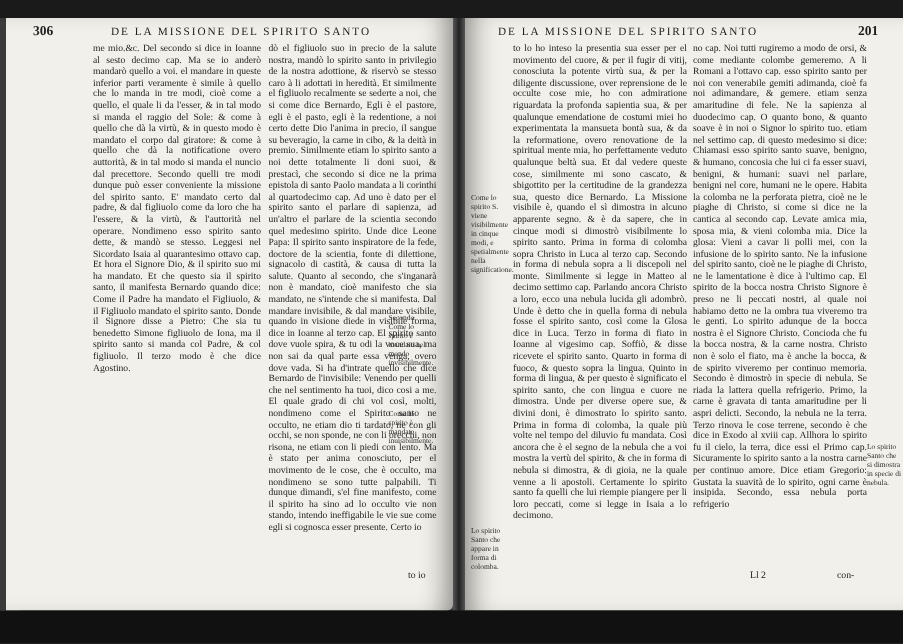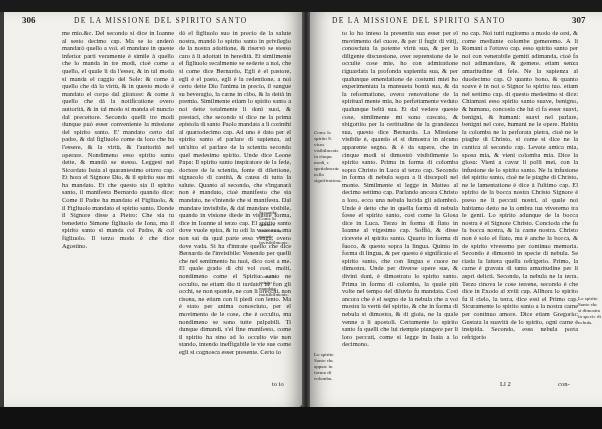--- a/index.html
+++ b/index.html
@@ -63,21 +63,21 @@
     </div>
     <div class="col" style="left:175px; width:112px; height:345px;">
       <p>dò el figliuolo suo in precio de la salute nostra, mandò lo spirito santo in privilegio de la nostra adottione, &amp; riservò se stesso caro à li adottati in heredità. Et similmente el figliuolo recalmente se sederte a noi, che si come dice Bernardo, Egli è el pastore, egli è el pasto, egli è la redentione, a noi certo dette Dio l'anima in precio, il sangue su beveragio, la carne in cibo, &amp; la deità in premio. Similmente etiam lo spirito santo a noi dette totalmente li doni suoi, &amp; prestacì, che secondo si dice ne la prima epistola di santo Paolo mandata a li corinthi al quartodecimo cap. Ad uno è dato per el spirito santo el parlare di sapienza, ad un'altro el parlare de la scientia secondo quel medesimo spirito. Unde dice Leone Papa: Il spirito santo inspiratore de la fede, doctore de la scientia, fonte di dilettione, signacolo di castità, &amp; causa di tutta la salute. Quanto al secondo, che s'inganarà non è mandato, cioè manifesto che sia mandato, ne s'intende che si manifesta. Dal mandare invisibile, &amp; dal mandare visibile, quando in visione diede in visibile forma, dice in Ioanne al terzo cap. El spirito santo dove vuole spira, &amp; tu odi la voce sua, ma non sai da qual parte essa venga, overo dove vada. Si ha d'intrate quello che dice Bernardo de l'invisibile: Venendo per quelli che nel sentimento ha tuoi, dico cosi a me. El quale grado di chi vol così, molti, nondimeno come el Spirito santo ne occulto, ne etiam dio ti tardato, ne con gli occhi, se non sponde, ne con li orecchi, non risona, ne etiam con li piedi con lento. Ma è stato per anima conosciuto, per el movimento de le cose, che è occulto, ma nondimeno se sono tutte palpabili. Ti dunque dimandi, s'el fine manifesto, come il spirito ha sino ad lo occulto vie non stando, intendo ineffigabile le vie sue come egli si cognosca esser presente. Certo io</p>
     </div>
 
     <div class="catch" style="left:268px; top:368px;">to io</div>
   </div>
 
   <div class="page right">
     <div class="running-head" style="left:22px;">DE LA MISSIONE DEL SPIRITO SANTO</div>
-    <div class="folio" style="left:262px;">307</div>
+    <div class="folio" style="left:262px;">201</div>
     <div class="marg" style="left:4px; top:118px; width:26px;">Come lo spirito S. viene visibilmente in cinque modi, e spetialmente nella significatione.</div>
     <div class="marg" style="left:4px; top:340px; width:26px;">Lo spirito Santo che appare in forma di colomba.</div>
     <div class="col" style="left:32px; width:116px; height:345px;">
       <p>to lo ho inteso la presentia sua esser per el movimento del cuore, &amp; per il fugir di vitij, conosciuta la potente virtù sua, &amp; per la diligente discussione, over reprensione de le occulte cose mie, ho con admiratione riguardata la profonda sapientia sua, &amp; per qualunque emendatione de costumi miei ho experimentata la mansueta bontà sua, &amp; da la reformatione, overo renovatione de la spiritual mente mia, ho perfettamente veduto qualunque beltà sua. Et dal vedere queste cose, similmente mi sono cascato, &amp; sbigottito per la certitudine de la grandezza sua, questo dice Bernardo. La Missione visibile è, quando el sì dimostra in alcuno apparente segno. &amp; è da sapere, che in cinque modi si dimostrò visibilmente lo spirito santo. Prima in forma di colomba sopra Christo in Luca al terzo cap. Secondo in forma di nebula sopra a li discepoli nel monte. Similmente si legge in Matteo al decimo settimo cap. Parlando ancora Christo a loro, ecco una nebula lucida gli adombrò. Unde è detto che in quella forma di nebula fosse el spirito santo, così come la Glosa dice in Luca. Terzo in forma di fiato in Ioanne al vigesimo cap. Soffiò, &amp; disse ricevete el spirito santo. Quarto in forma di fuoco, &amp; questo sopra la lingua. Quinto in forma di lingua, &amp; per questo è significato el spirito santo, che con lingua e cuore ne dimostra. Unde per diverse opere sue, &amp; divini doni, è dimostrato lo spirito santo. Prima in forma di colomba, la quale più volte nel tempo del diluvio fu mandata. Così ancora che è el segno de la nebula che a voi mostra la vertù del spirito, &amp; che in forma di nebula si dimostra, &amp; di gioia, ne la quale venne a li apostoli. Certamente lo spirito santo fa quelli che lui riempie piangere per li loro peccati, come si legge in Isaia a lo decimono.</p>
     </div>
     <div class="col" style="left:152px; width:116px; height:345px;">
       <p>no cap. Noi tutti rugiremo a modo de orsi, &amp; come mediante colombe gemeremo. A li Romani a l'ottavo cap. esso spirito santo per noi con venerabile gemiti adimanda, cioè fa noi adimandare, &amp; gemere. etiam senza amaritudine di fele. Ne la sapienza al duodecimo cap. O quanto bono, &amp; quanto soave è in noi o Signor lo spirito tuo. etiam nel settimo cap. di questo medesimo si dice: Chiamasi esso spirito santo suave, benigno, &amp; humano, concosia che lui ci fa esser suavi, benigni, &amp; humani: suavi nel parlare, benigni nel core, humani ne le opere. Habita la colomba ne la perforata pietra, cioè ne le piaghe di Christo, si come si dice ne la cantica al secondo cap. Levate amica mia, sposa mia, &amp; vieni colomba mia. Dice la glosa: Vieni a cavar li polli mei, con la infusione de lo spirito santo. Ne la infusione del spirito santo, cioè ne le piaghe di Christo, ne le lamentatione è dice à l'ultimo cap. El spirito de la bocca nostra Christo Signore è preso ne li peccati nostri, al quale noi habiamo detto ne la ombra tua viveremo tra le genti. Lo spirito adunque de la bocca nostra è el Signore Christo. Concioda che fu la bocca nostra, &amp; la carne nostra. Christo non è solo el fiato, ma è anche la bocca, &amp; de spirito viveremo per continuo memoria. Secondo è dimostrò in specie di nebula. Se riada la lattera quella refrigerio. Primo, la carne è gravata di tanta amaritudine per li aspri delicti. Secondo, la nebula ne la terra. Terzo rinova le cose terrene, secondo è che dice in Exodo al xviii cap. Allhora lo spirito fu il cielo, la terra, dice essi el Primo cap. Sicuramente lo spirito santo a la nostra carne per continuo amore. Dice etiam Gregorio: Gustata la suavità de lo spirito, ogni carne è insipida. Secondo, essa nebula porta refrigerio</p>
     </div>
     <div class="marg" style="left:268px; top:284px; width:24px;">Lo spirito Santo che si dimostra in specie di nebula.</div>
     <div class="catch" style="left:190px; top:368px;">Ll 2</div>

